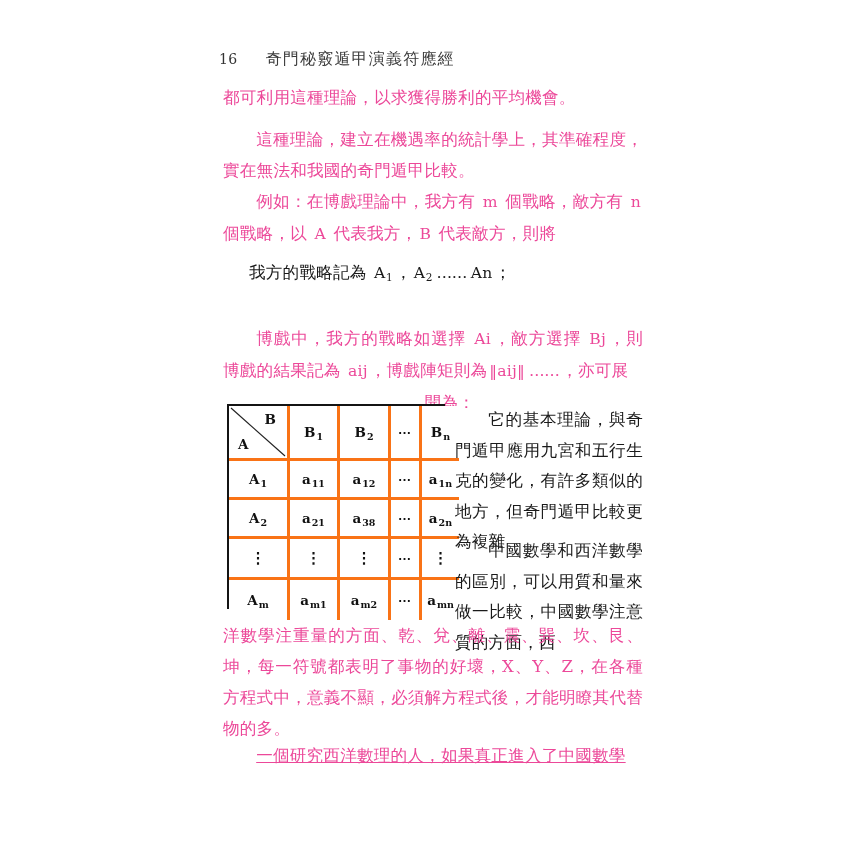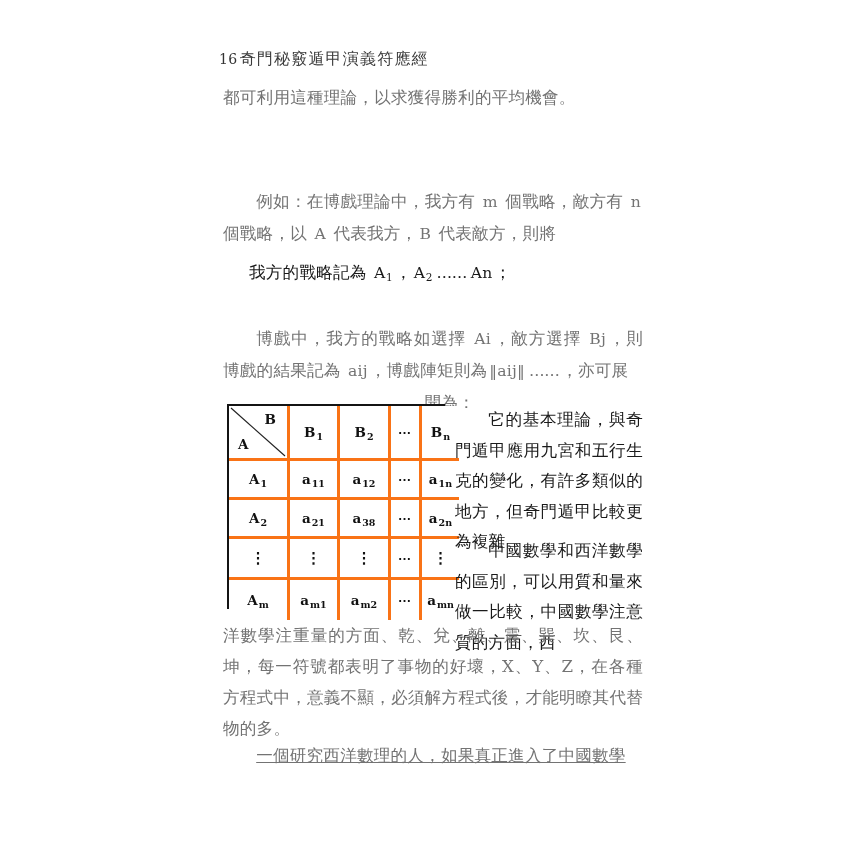--- a/index.html
+++ b/index.html
@@ -24,21 +24,21 @@
     background: #ffffff;
   }
 
   
   .running-head {
     position: absolute;
     left: 219px;
     top: 49px;
     display: flex;
     align-items: baseline;
-    gap: 2px;
+    gap: 28px;
     font-size: 13.5px;
     color: #3a3a3a;
     letter-spacing: 0.4px;
   }
   .running-head .folio {
     font-family: "DejaVu Serif", "Liberation Serif", serif;
     font-size: 14px;
     color: #333;
   }
   .running-head .book-title {
@@ -48,21 +48,21 @@
     color: #3a3a3a;
   }
 
   
   .textcol {
     position: absolute;
     left: 223px;
     width: 420px;
     font-size: 16.6px;
     line-height: 31px;
-    color: #737373;
+    color: #ec4899;
     text-align: justify;
     text-justify: inter-character;
     letter-spacing: 0.2px;
   }
   .para { margin: 0; }
   .indent { text-indent: 2em; }
 
   .p-open  { top: 82px;  }
   .p-2     { top: 124px; }
   .p-3     { top: 186px; }
@@ -214,20 +214,23 @@
 
   <div class="running-head">
     <span class="folio">16</span>
     <span class="book-title">奇門秘竅遁甲演義符應經</span>
   </div>
 
   <div class="textcol p-open">
     <p class="para">都可利用這種理論，以求獲得勝利的平均機會。</p>
   </div>
 
+  <div class="textcol p-2">
+    <p class="para indent">這種理論，建立在機遇率的統計學上，其準確程度，實在無法和我國的奇門遁甲比較。</p>
+  </div>
 
   <div class="textcol p-3">
     <p class="para indent"><span>例如：在博戲理論中，我方有 </span><span class="lat">m</span><span> 個戰略，敵方有 </span><span class="lat">n</span><span> 個戰略，以 </span><span class="lat">A</span><span> 代表我方，</span><span class="lat">B</span><span> 代表敵方，則將</span></p>
   </div>
 
   <div class="listblock">
     <div class="ln"><span>我方的戰略記為 </span><span class="lat"><span>A</span><sub>1</sub></span><span>，</span><span class="lat"><span>A</span><sub>2</sub></span><span class="lat dotsrun">……</span><span class="lat">An</span><span>；</span></div>
   </div>
 
   <div class="textcol p-4">

